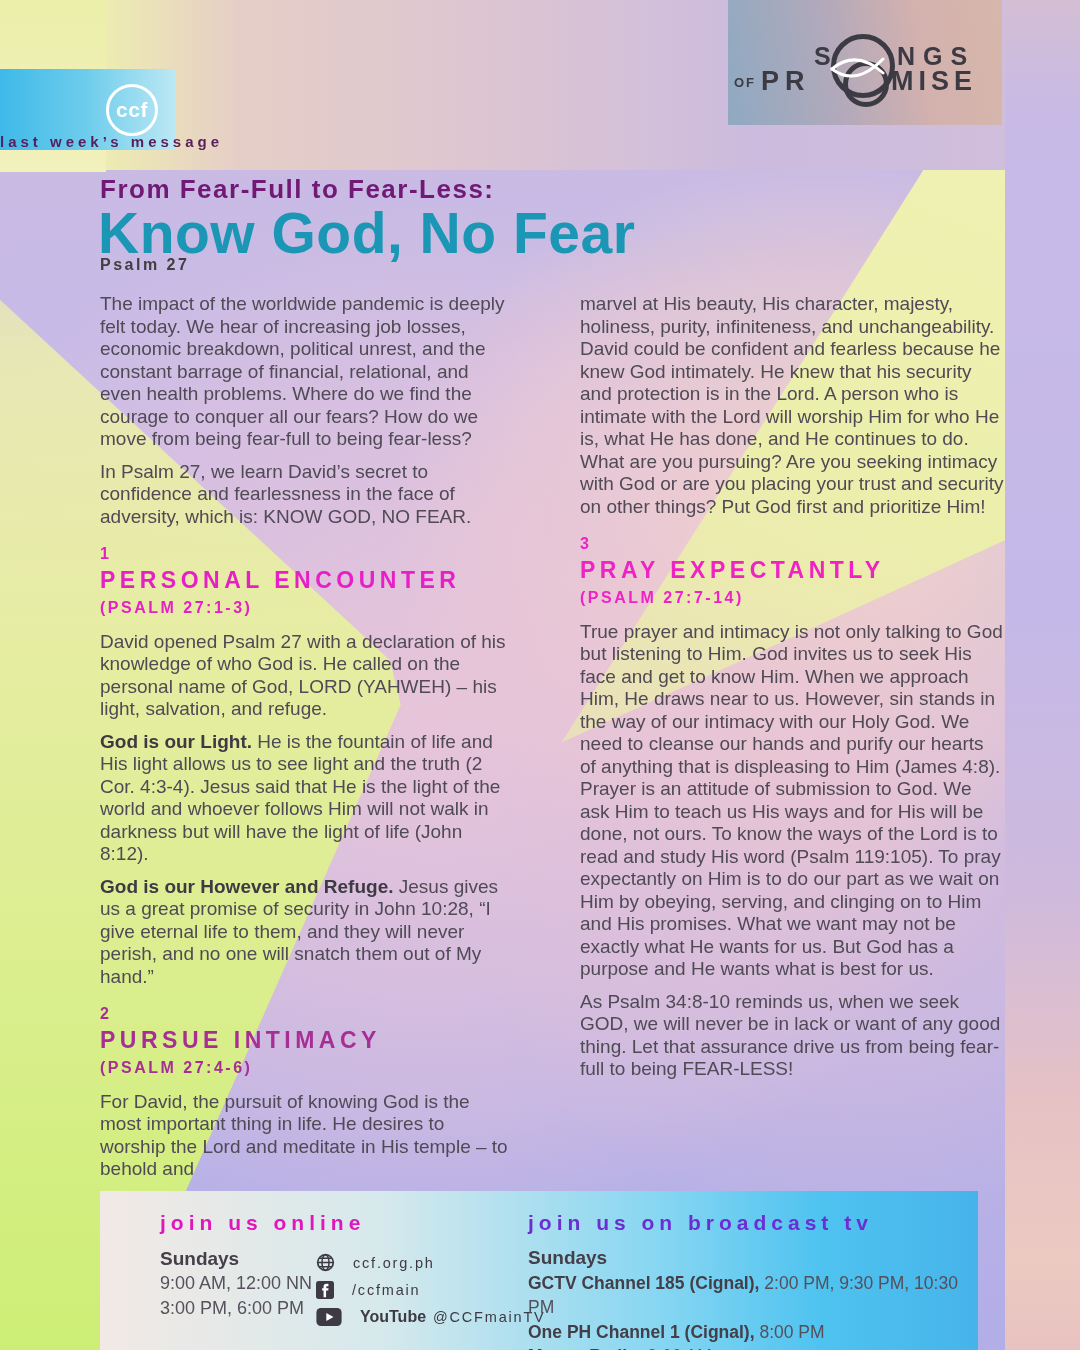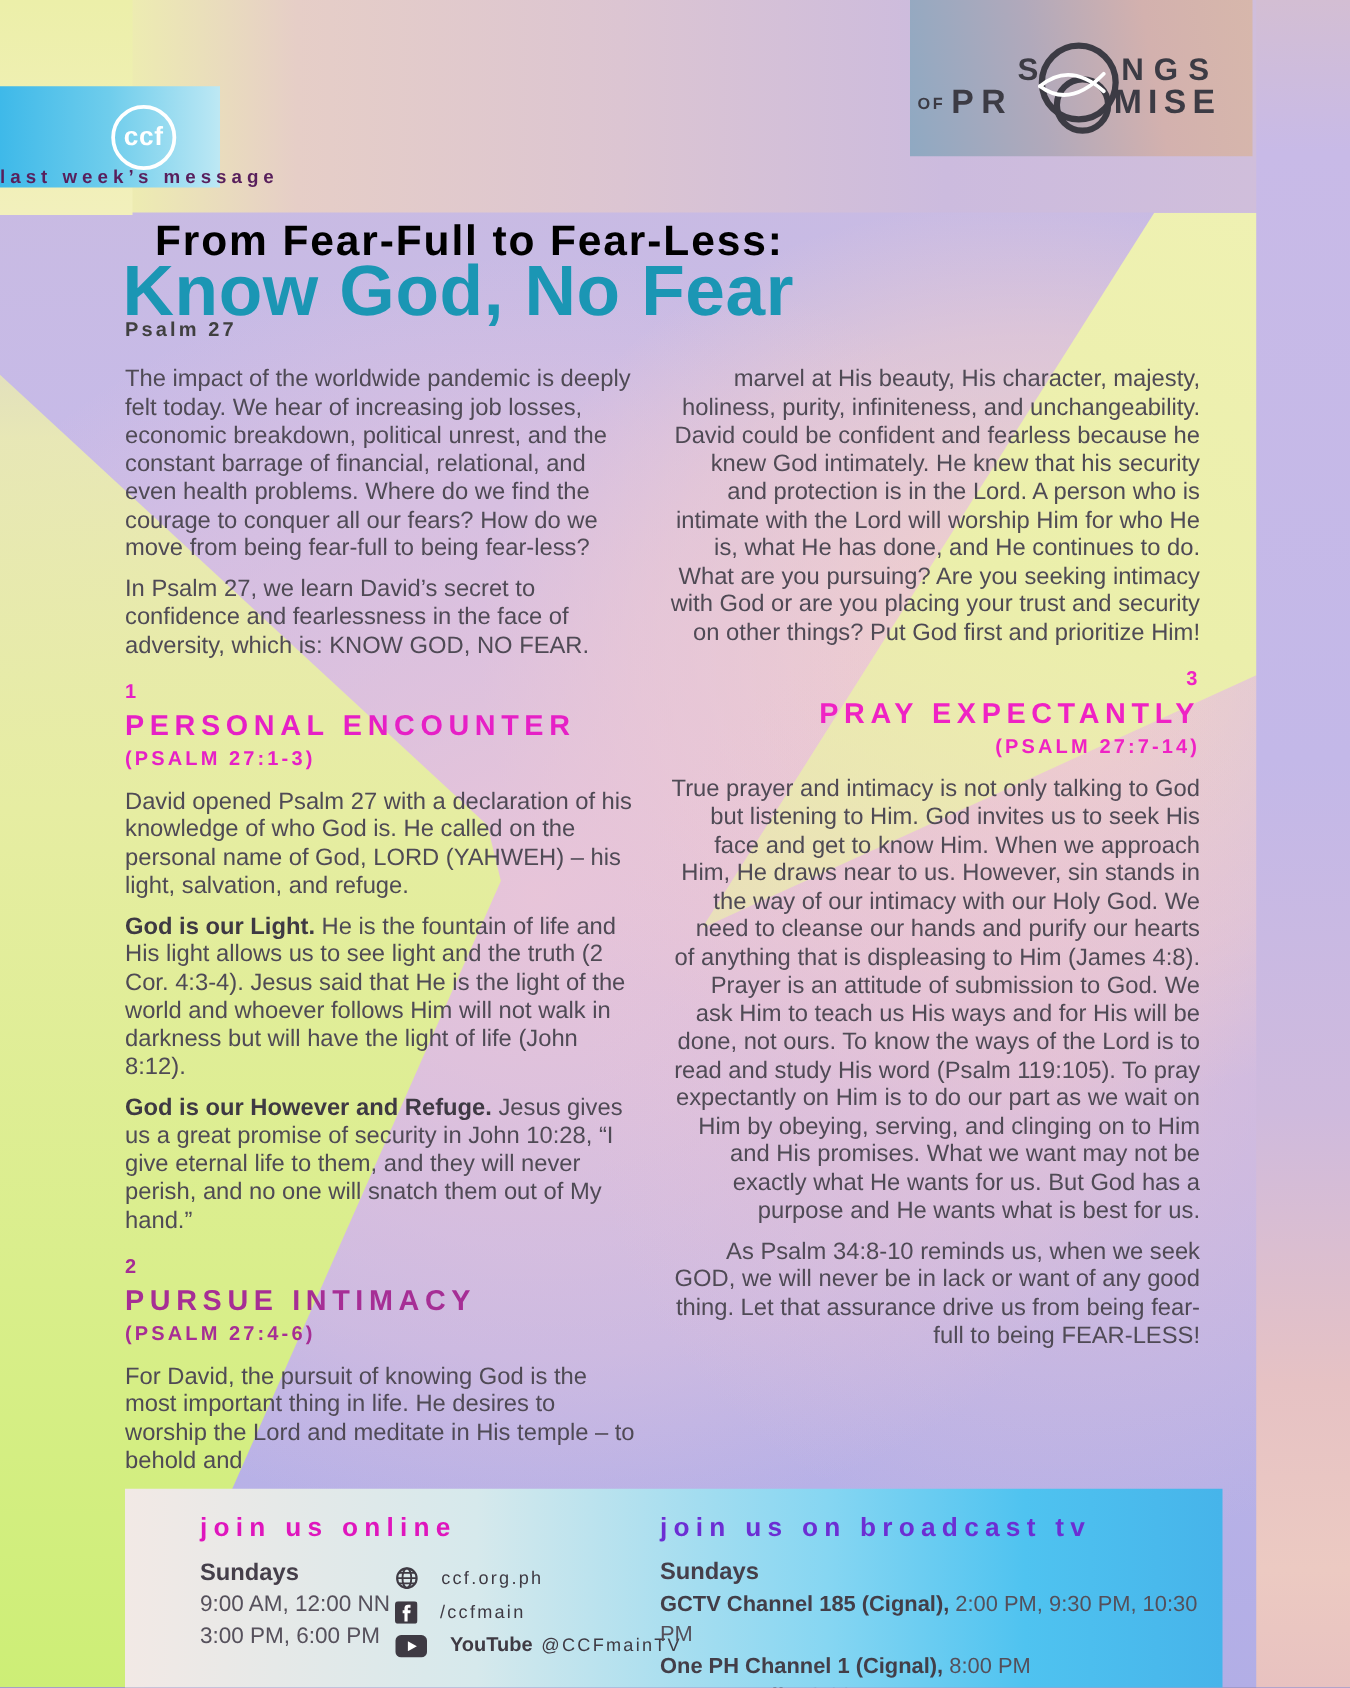--- a/index.html
+++ b/index.html
@@ -15,45 +15,45 @@
          clip-path:polygon(85.5% 12.6%,93.1% 12.6%,93.1% 40%,52% 55%);}
   #bg-y2{inset:0;background:linear-gradient(180deg,rgba(238,240,176,0) 0%,rgba(237,239,173,0.85) 26%,#e6eda2 48%,#d9ee8b 76%,#cdee76 100%);
          clip-path:polygon(0 22.2%,36.1% 48.9%,37.1% 52.2%,10.7% 100%,0 100%);}
   #bg-top-strip{left:0;top:0;width:100%;height:170px;
          background:linear-gradient(90deg,#eef0ae 0%,#eef0ae 8%,#e6cec7 22%,#dcc5d2 46%,#ccbbde 70%,#d1bfda 100%);}
   #bg-corner-yellow{left:0;top:0;width:106px;height:172px;background:linear-gradient(180deg,#ecefa9,#f2f0bc);}
   #bg-right-margin{right:0;top:0;width:75px;height:100%;
          background:linear-gradient(180deg,#d3bed3 0%,#c8bae7 9%,#c3b8e8 45%,#cfbadd 66%,#e6c2c4 82%,#eccac2 93%,#e8c2c0 100%);}
   
   #ccf-strip{left:0;top:69px;width:176px;height:81px;background:linear-gradient(90deg,#3eb9e9 0%,#6fcdec 50%,#bde8f4 100%);}
-  #ccf-circle{left:89px;top:84px;width:46px;height:46px;border:3px solid #fff;border-radius:50%;
+  #ccf-circle{left:106px;top:84px;width:46px;height:46px;border:3px solid #fff;border-radius:50%;
         display:flex;align-items:center;justify-content:center;color:#fff;font-weight:700;font-size:21px;letter-spacing:0.5px;}
   
   #logo-box{left:728px;top:0;width:274px;height:125px;
         background:linear-gradient(80deg,#8fa9c2 0%,#b1a9bb 38%,#d3b1ae 70%,#d7b7ab 100%);}
   .ring{position:absolute;border-radius:50%;border:5px solid #3c3b44;}
   #ring1{left:103px;top:34px;width:54px;height:54px;}
   #ring2{left:115px;top:61px;width:36px;height:36px;}
   .logo-txt{position:absolute;color:#3c3b44;font-weight:700;}
   #l1-pre{left:86px;top:42px;font-size:25px;}
   #l1-post{left:169px;top:42px;font-size:25px;letter-spacing:8px;}
   #l2-of{left:6px;top:75px;font-size:13px;letter-spacing:2px;}
   #l2-pre{left:33px;top:66px;font-size:27px;letter-spacing:6px;}
   #l2-post{left:163px;top:66px;font-size:27px;letter-spacing:5px;}
   #fish{position:absolute;left:101px;top:54px;}
   #tagline{left:0;top:133px;width:1002px;color:#581f5c;font-weight:700;
         font-size:15px;letter-spacing:4px;}
   
-  #kicker{left:100px;top:174px;font-size:34px;font-weight:700;letter-spacing:1.5px;color:#000000;margin-left:24px;}
+  #kicker{left:100px;top:174px;font-size:26px;font-weight:700;letter-spacing:1.5px;color:#701a75;}
   #title{left:98px;top:200px;font-size:57px;font-weight:700;letter-spacing:0.5px;color:#1b96b4;}
   #subtitle{left:100px;top:256px;font-size:16px;font-weight:700;letter-spacing:2.5px;color:#404040;}
   
   .col{position:absolute;top:293px;font-size:19px;line-height:22.5px;color:#4f4a55;}
   #col-left{left:100px;width:414px;}
-  #col-right{left:536px;width:424px;text-align:right;}
+  #col-right{left:580px;width:424px;}
   .col p{margin:0 0 10px 0;}
   .col p b{color:#3e3943;}
   .sec{margin:15px 0 11px 0;font-weight:700;}
   .sec .num{font-size:16px;letter-spacing:2px;}
   .sec .ttl{font-size:23px;letter-spacing:4.5px;margin-top:3px;}
   .sec .ref{font-size:16px;letter-spacing:2.5px;margin-top:6px;}
   
   #footer{left:100px;top:1191px;width:878px;height:201px;
         background:linear-gradient(90deg,#f2e9e5 0%,#d6e9ec 32%,#86d6f2 64%,#4fc3f0 82%,#46b4ea 100%);}
   .f-head{position:absolute;top:20px;font-weight:700;font-size:21px;letter-spacing:5px;}

